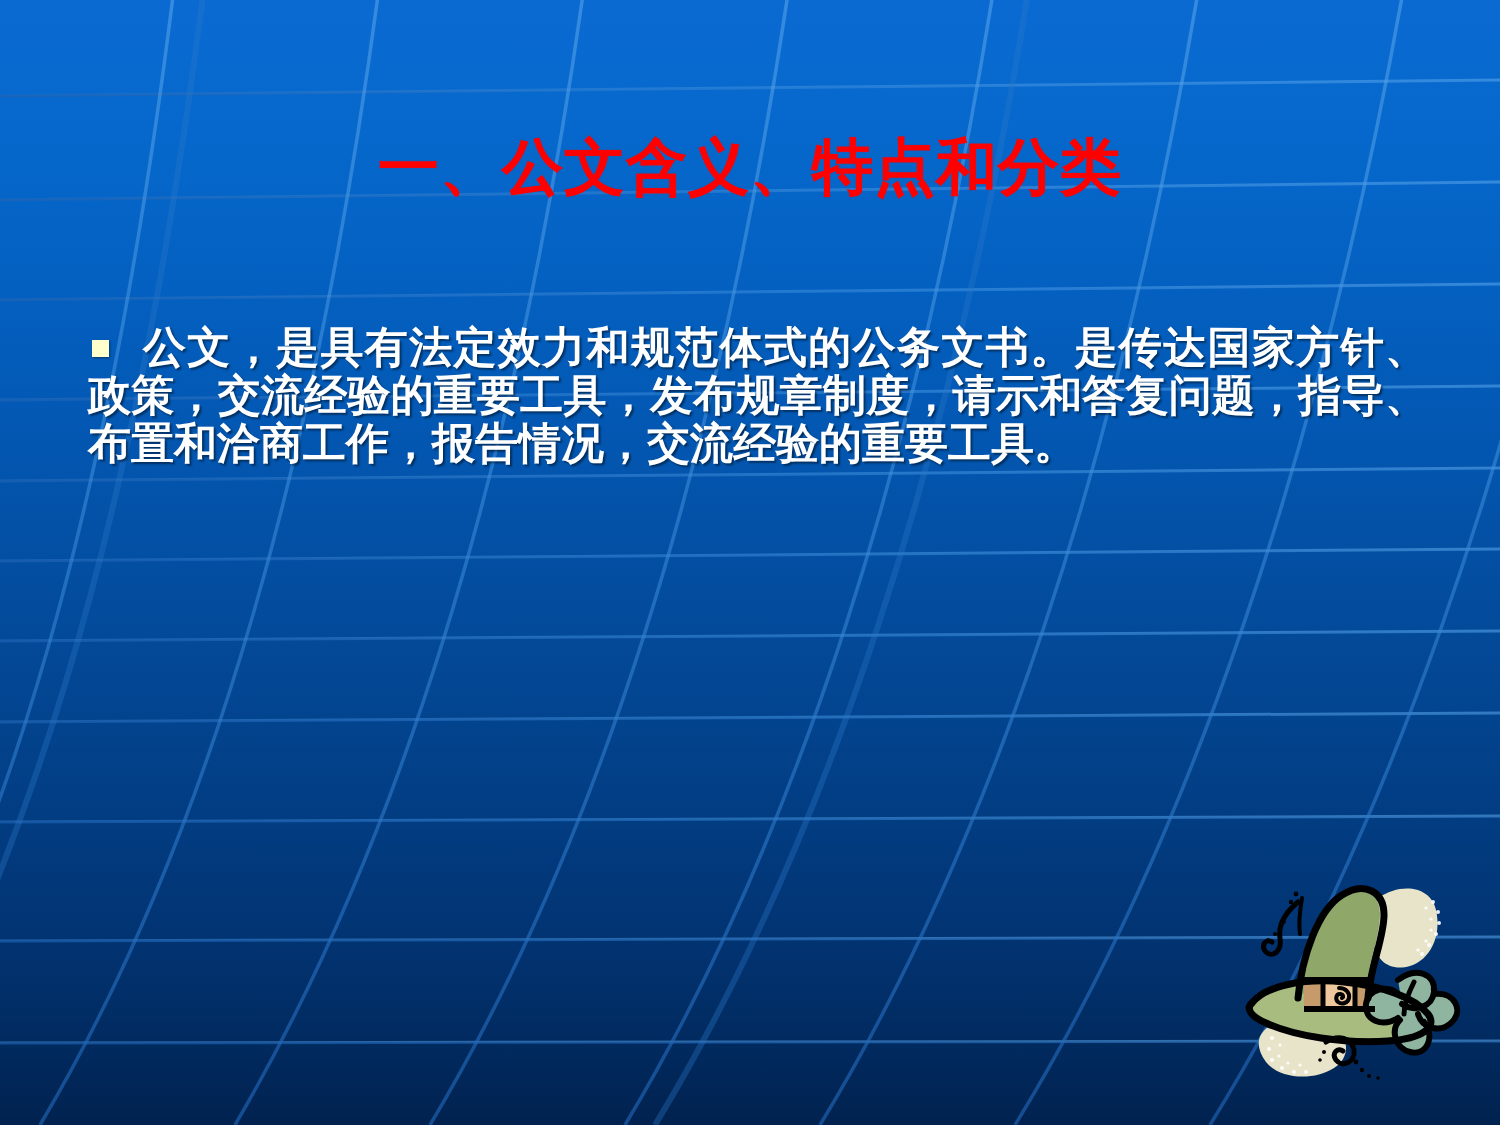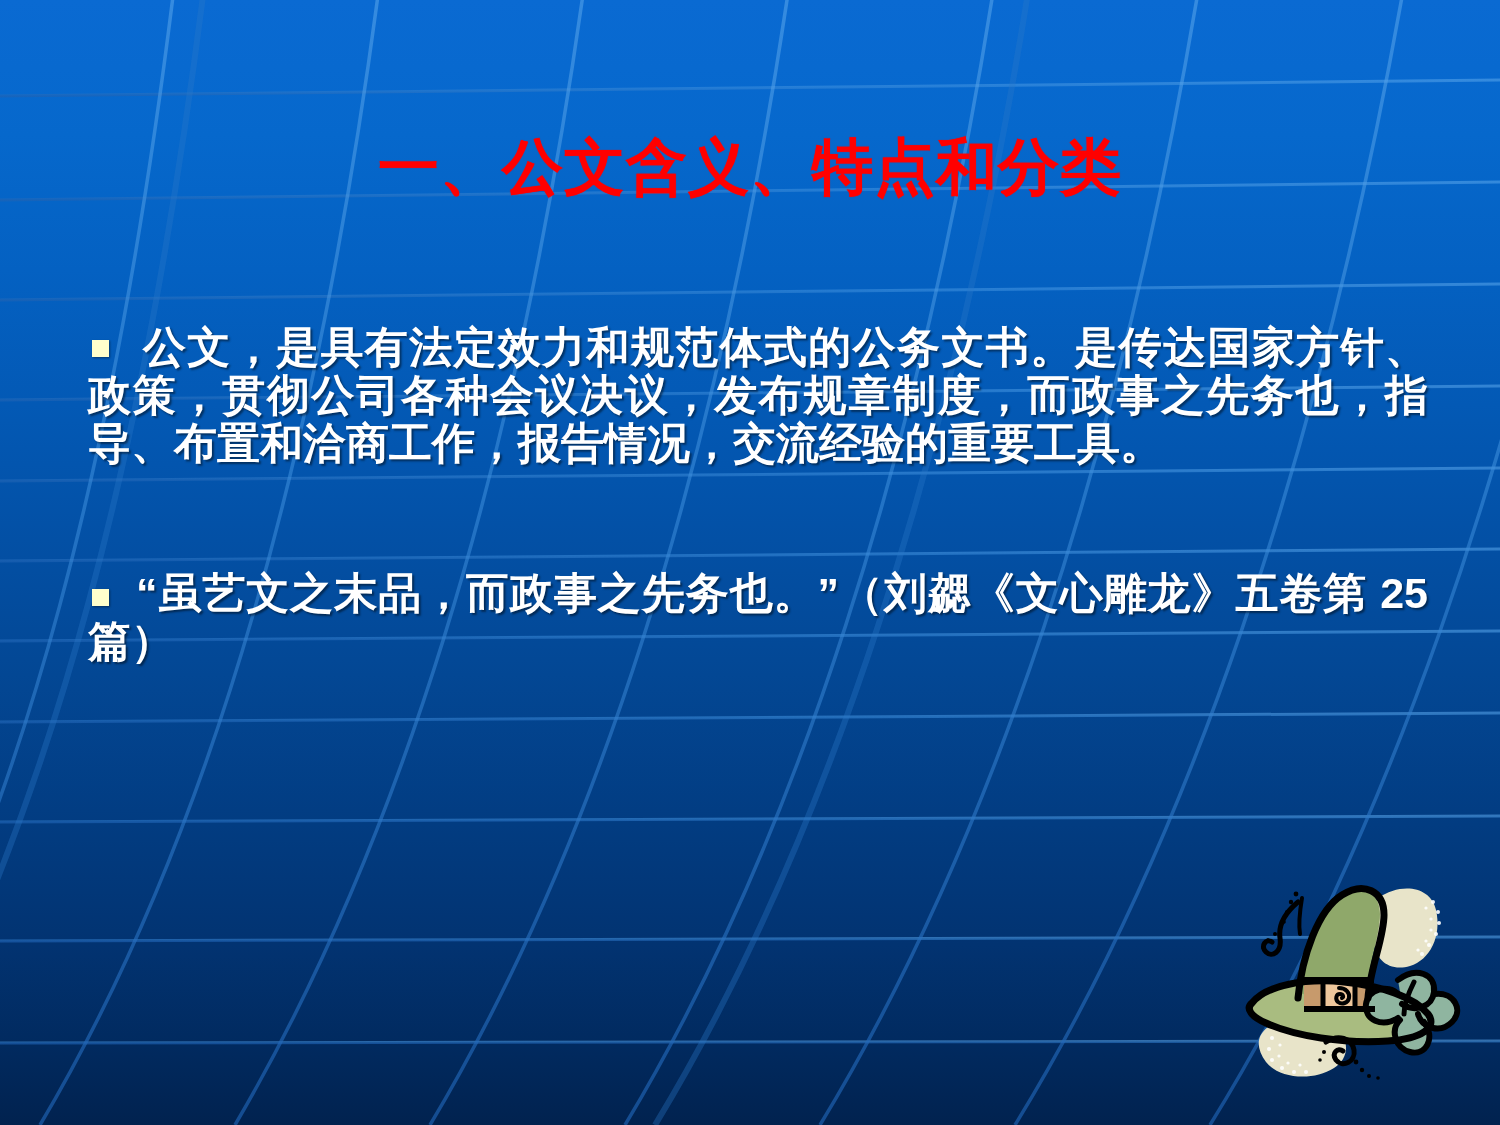--- a/index.html
+++ b/index.html
@@ -139,27 +139,23 @@
       <path d="M655 1125 C 825 845, 955 455, 1030 -20"></path>
     </g>
   </svg>
 
   <div id="title">一、公文含义、特点和分类</div>
 
   <div id="body">
 
     <p class="para" id="para1">
       <span class="bullet"></span>
-      <span>公文，是具有法定效力和规范体式的公务文书。是传达国家方针、政策，贯彻公司各种会议决议，发布规章制度，而政事之先务也，指导、布置和洽商工作，报告情况，交流经验的重要工具。</span>
+      <span>公文，是具有法定效力和规范体式的公务文书。是传达国家方针、政策，交流经验的重要工具，发布规章制度，请示和答复问题，指导、布置和洽商工作，报告情况，交流经验的重要工具。</span>
     </p>
 
-    <p class="para" id="para2">
-      <span class="bullet"></span>
-      <span>“虽艺文之末品，而政事之先务也。”（刘勰《文心雕龙》五卷第 25 篇）</span>
-    </p>
 
   </div>
 
   <svg id="clipart" viewBox="0 0 258 250">
 
     <g fill="#e8e4c9">
       <path d="M140 36 C163 20, 193 24, 198 48 C204 74, 192 98, 172 104
                C152 110, 137 98, 136 80 C135 62, 132 48, 140 36 Z"></path>
       <path d="M30 165 C48 152, 80 152, 96 164 C112 176, 112 196, 96 206
                C74 220, 40 216, 28 200 C18 186, 18 174, 30 165 Z"></path>

